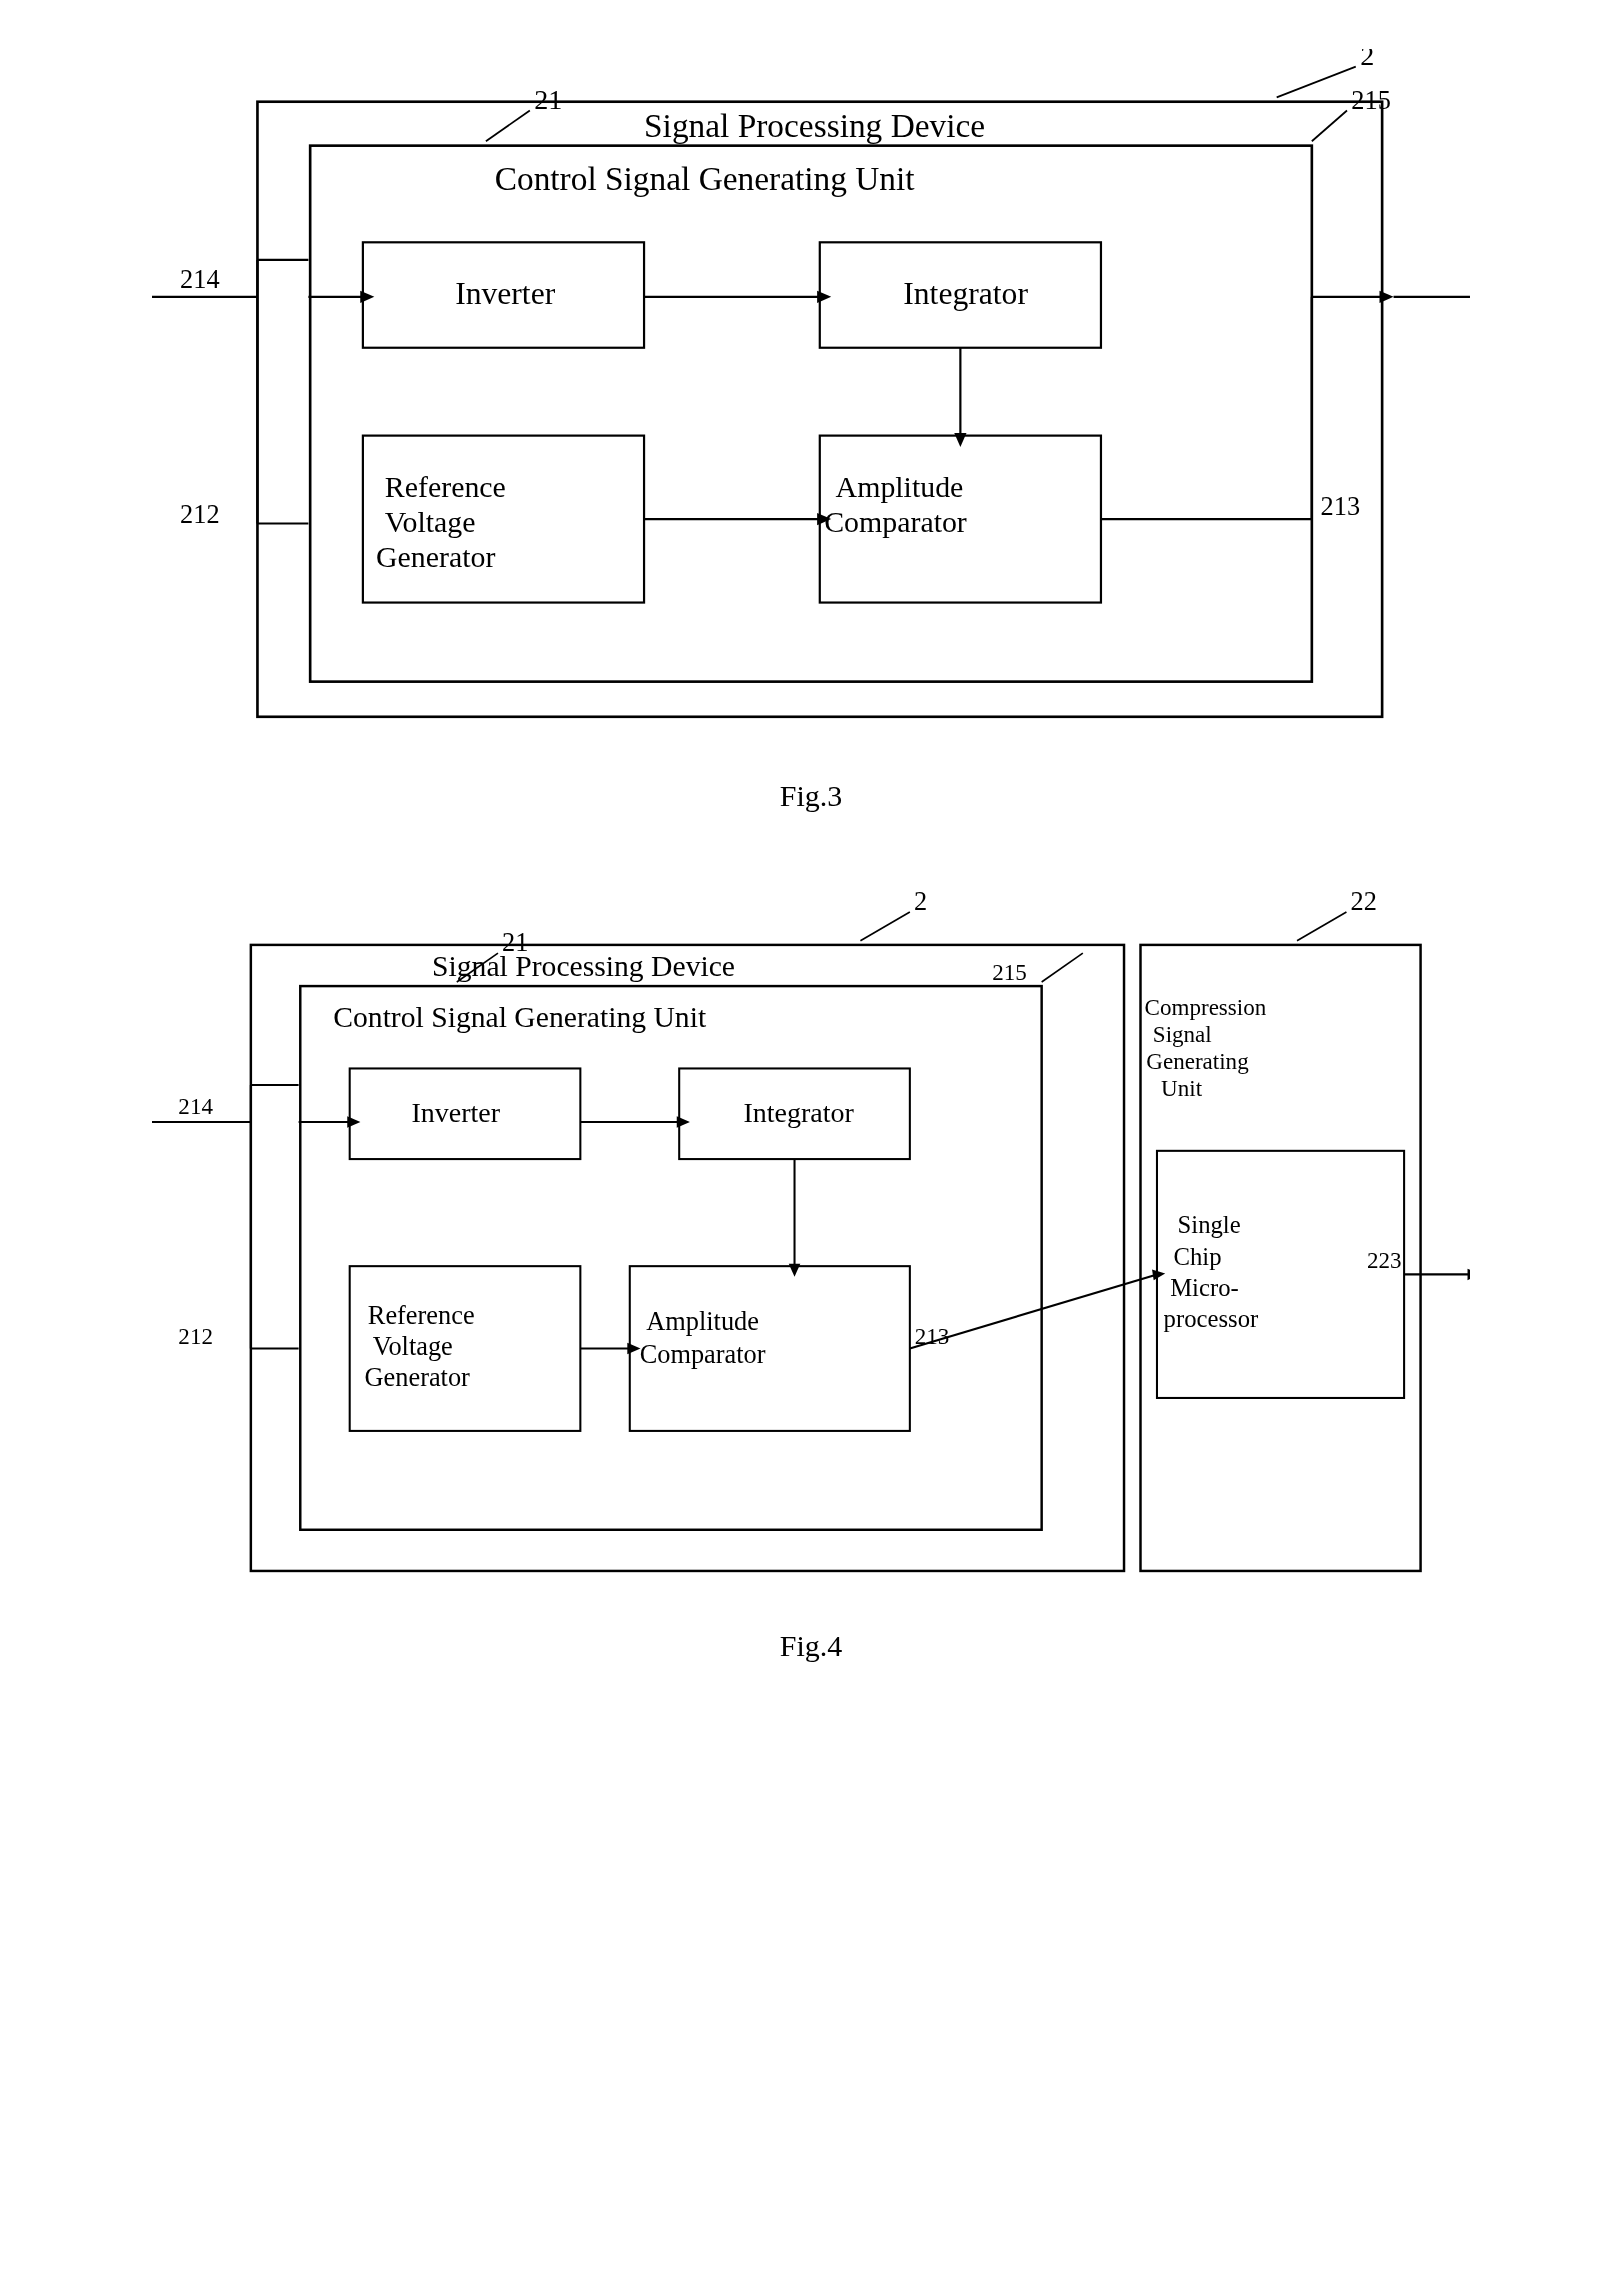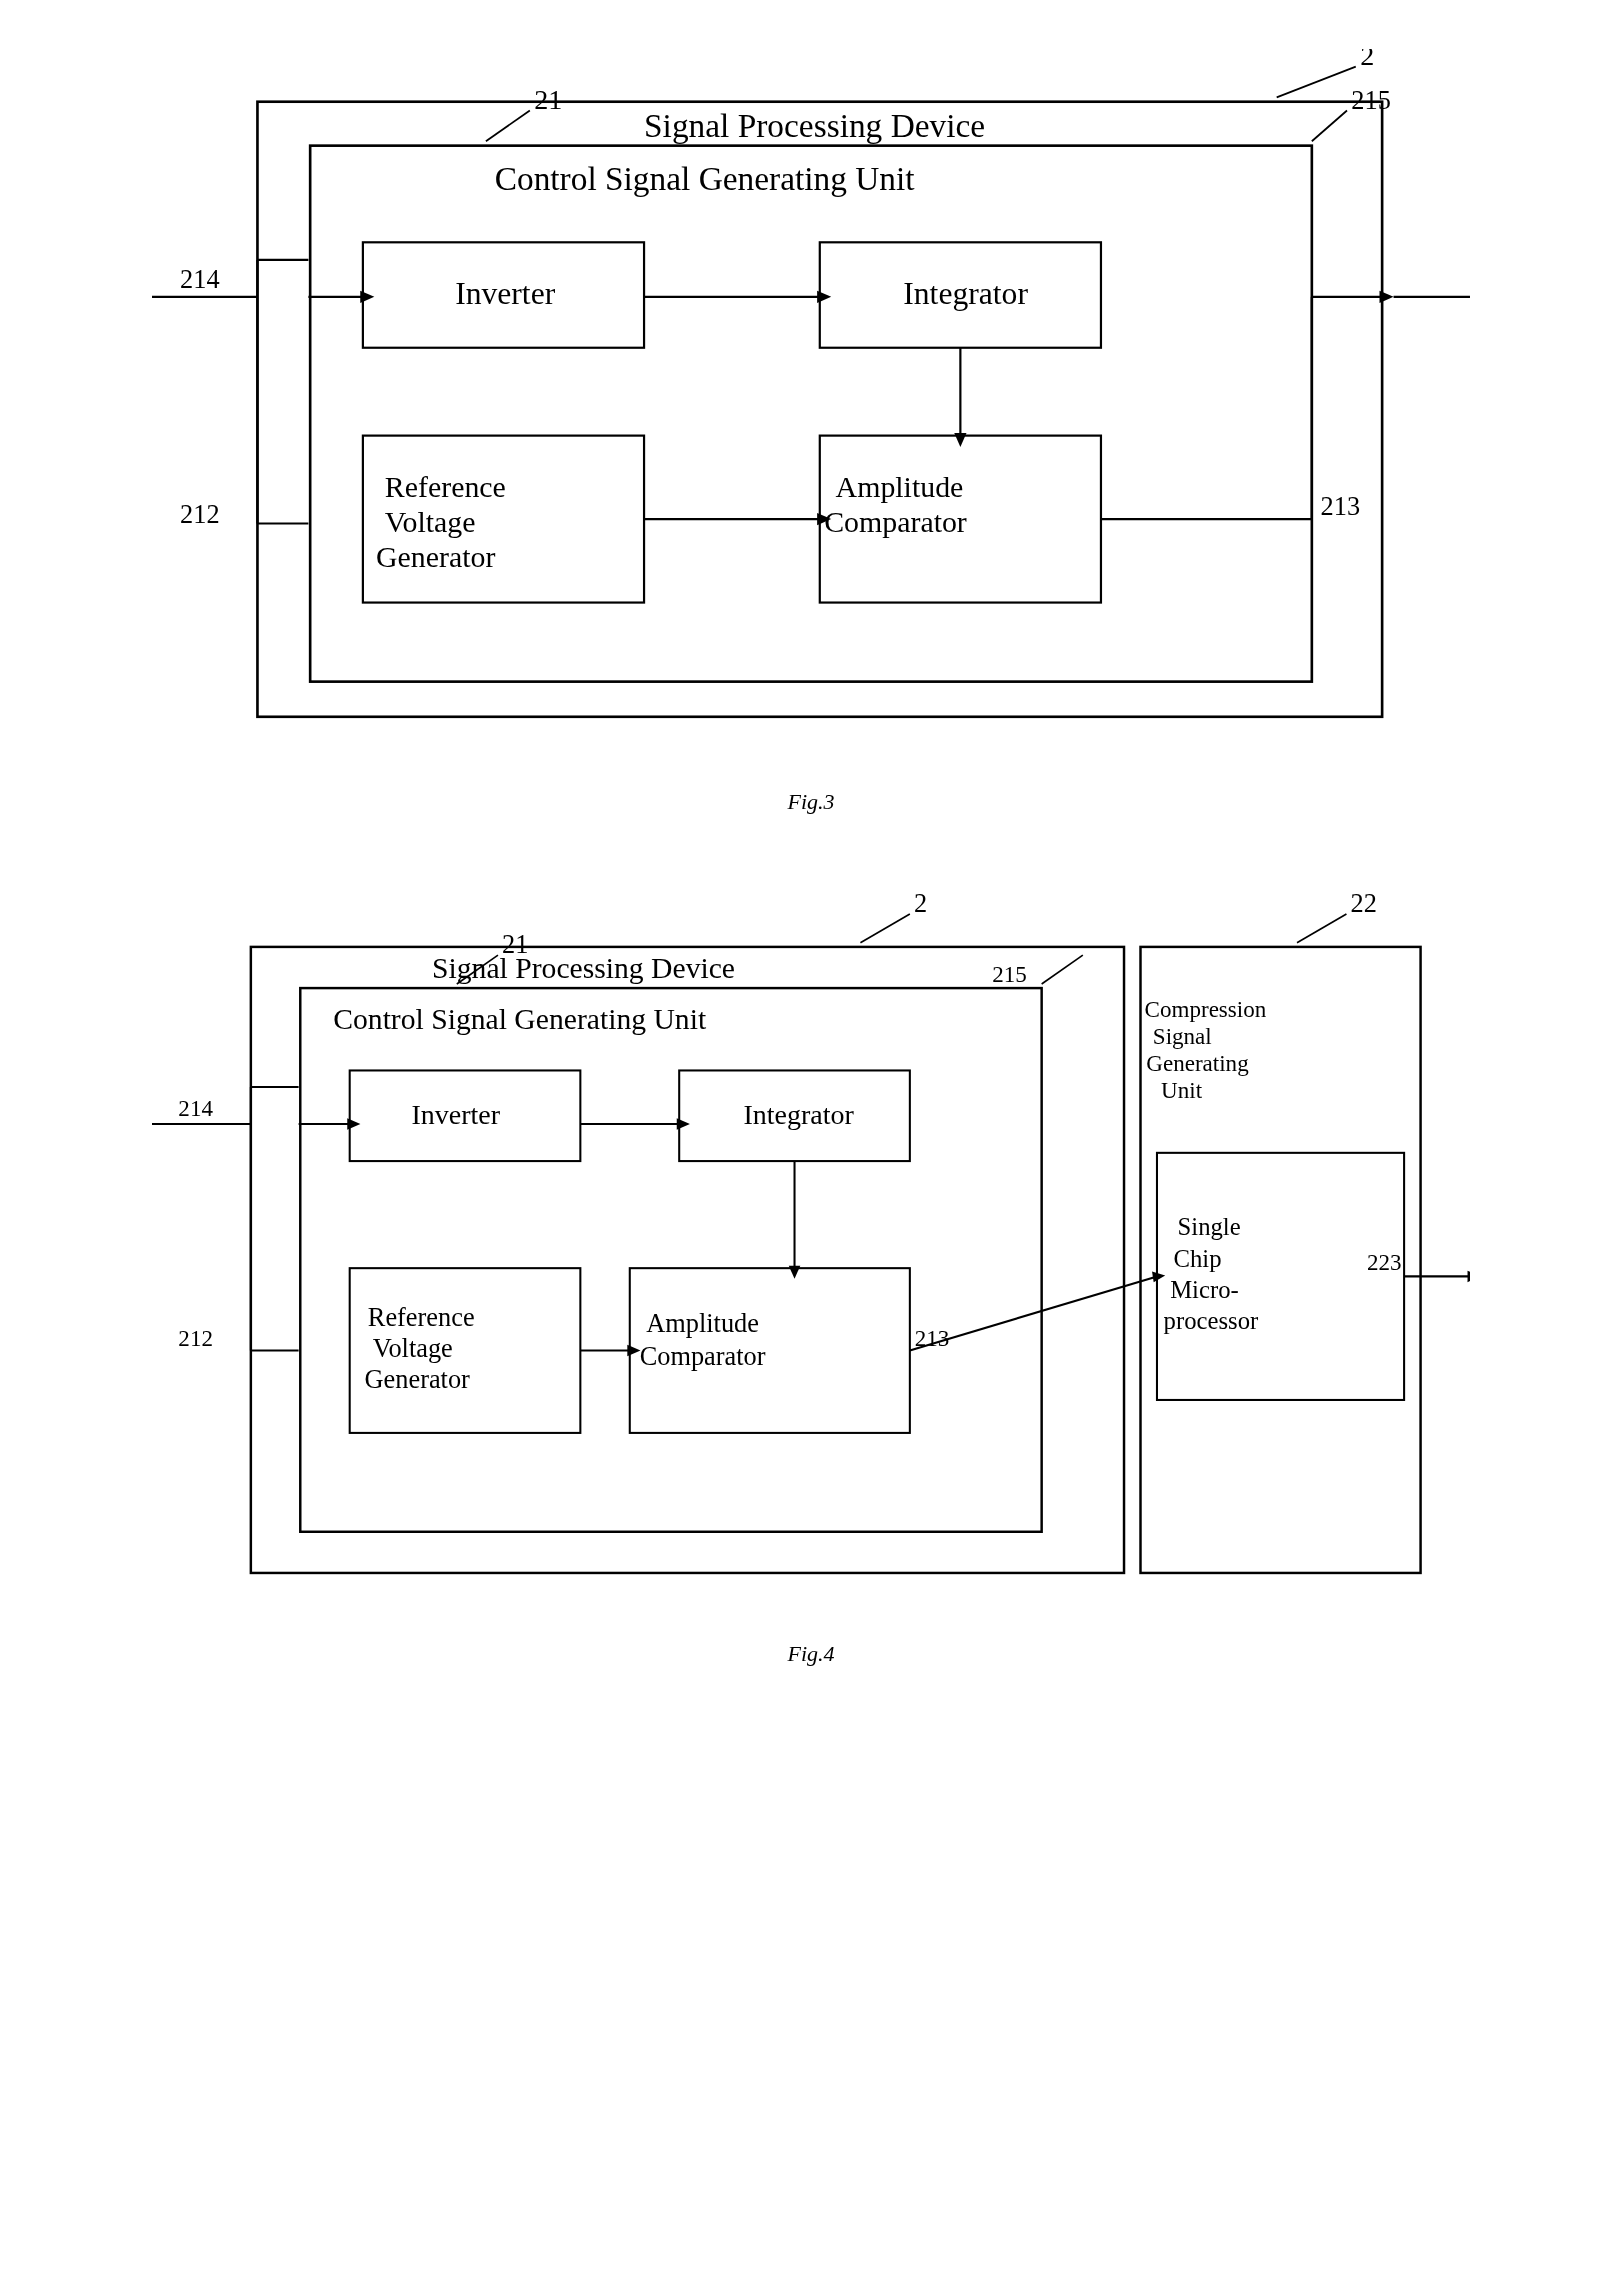--- a/index.html
+++ b/index.html
@@ -19,23 +19,22 @@
       padding: 49px 0;
     }
     .figure-container {
       width: 1318px;
       display: flex;
       flex-direction: column;
       align-items: center;
       margin-bottom: 66px;
     }
     .fig-caption {
-      font-size: 22px;
-      margin-top: 19px;
-      font-style: italic;
+      font-size: 30px;
+      margin-top: 9px;
     }
     
     .diagram-svg {
       width: 100%;
     }
   </style>
 </head>
 <body>
 
 <div class="page">

